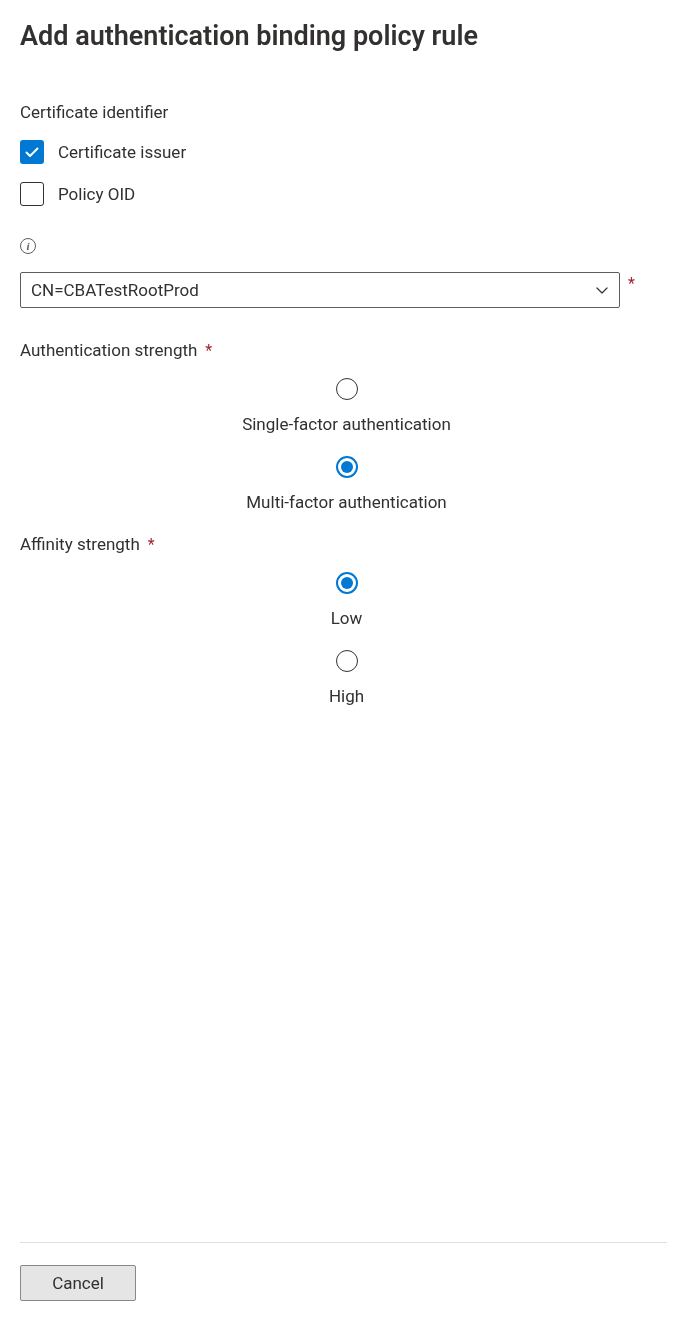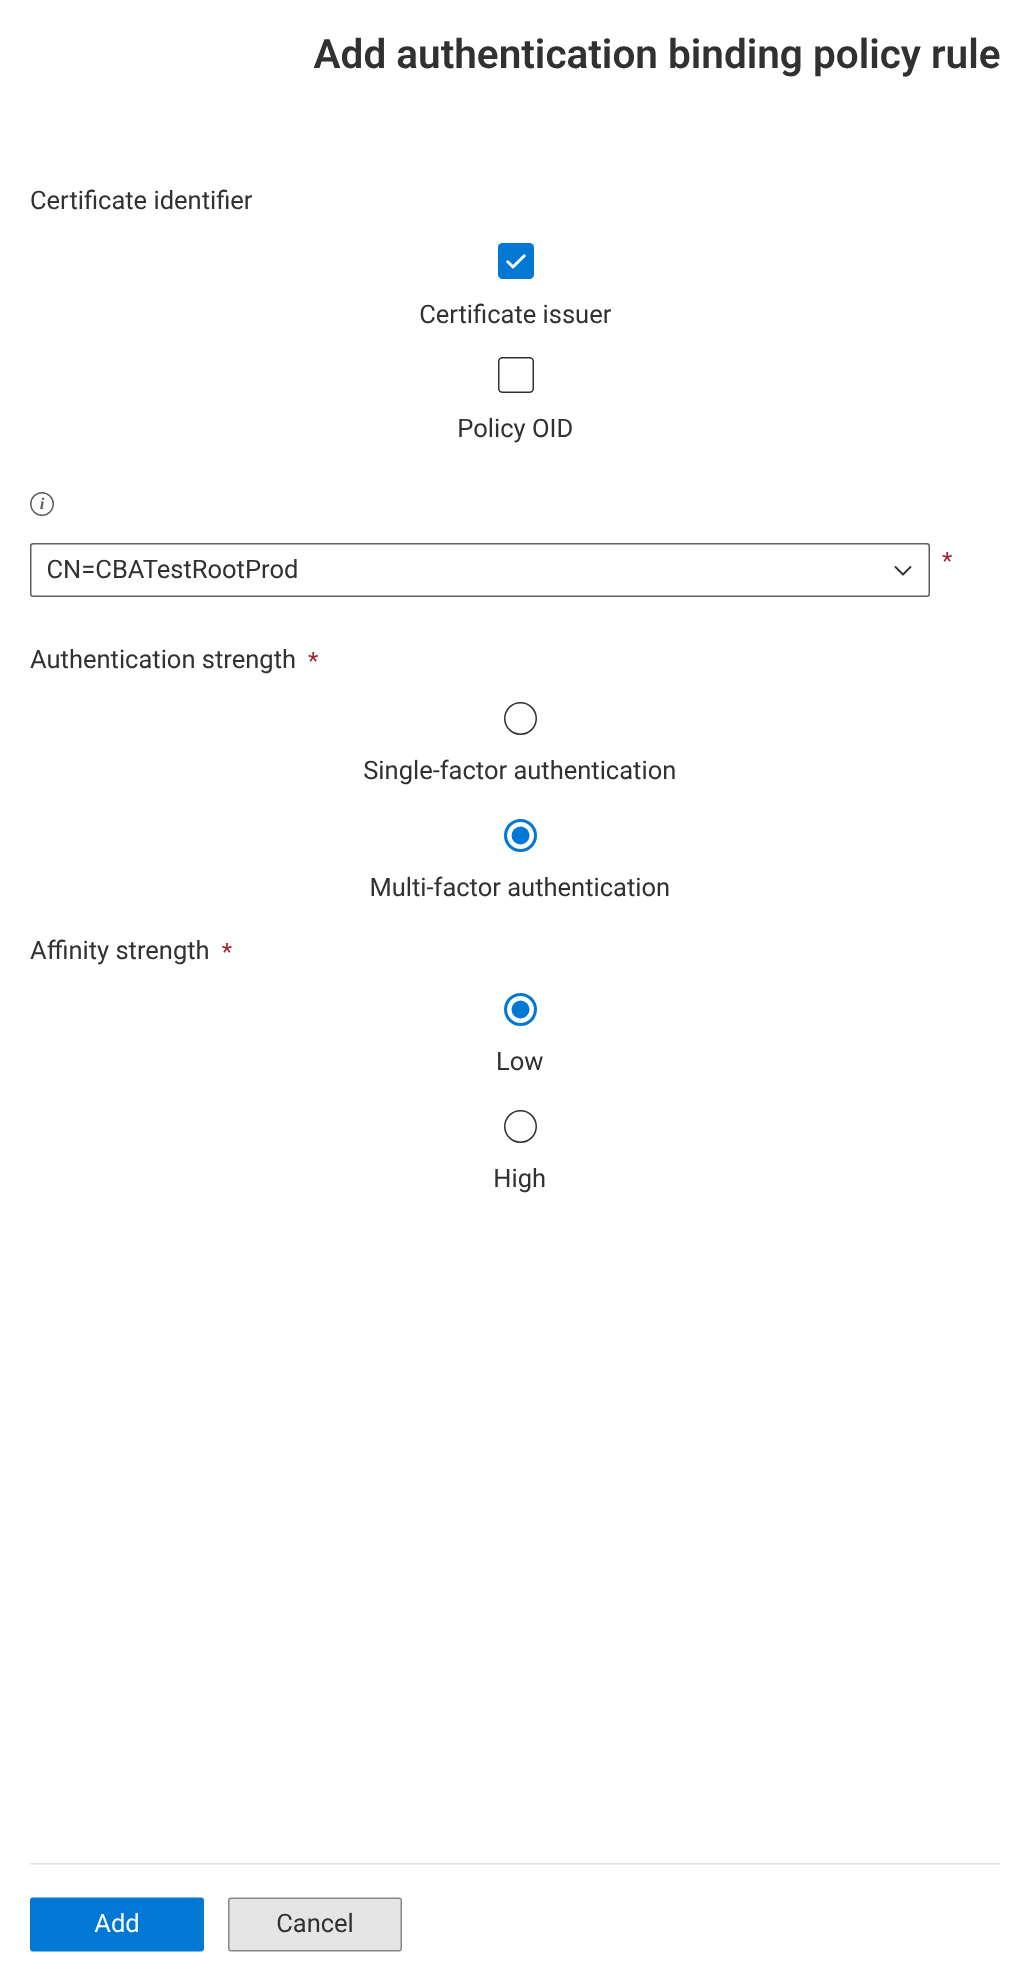--- a/index.html
+++ b/index.html
@@ -9,22 +9,21 @@
       padding: 20px;
       width: 687px;
       height: 1321px;
       position: relative;
       background: #fff;
     }
     .heading {
       font-size: 27px;
       font-weight: 600;
       color: #323130;
-      margin-bottom: 72px;
-      text-align: right;
+      margin-bottom: 50px;
     }
     .section-label {
       font-size: 17px;
       color: #323130;
       margin-bottom: 18px;
       display: flex;
       align-items: center;
       gap: 8px;
     }
     .required::after {
@@ -44,21 +43,20 @@
       color: #605e5c;
       font-style: italic;
       font-family: Georgia, serif;
       font-weight: 600;
     }
     .checkbox-row {
       display: flex;
       align-items: center;
       gap: 14px;
       margin-bottom: 18px;
-      flex-direction: column;
     }
     .checkbox {
       width: 24px;
       height: 24px;
       border-radius: 3px;
       display: flex;
       align-items: center;
       justify-content: center;
       flex-shrink: 0;
       cursor: pointer;
@@ -231,16 +229,15 @@
 </div>
 
 <div class="radio-row">
   <span class="radio unselected"></span>
   <span class="radio-label">High</span>
 </div>
 
 <div class="footer">
   <hr class="divider">
   <div class="btn-row">
-    <button class="btn btn-primary">Add</button>
     <button class="btn btn-secondary">Cancel</button>
   </div>
 </div>
 
 </body></html>

